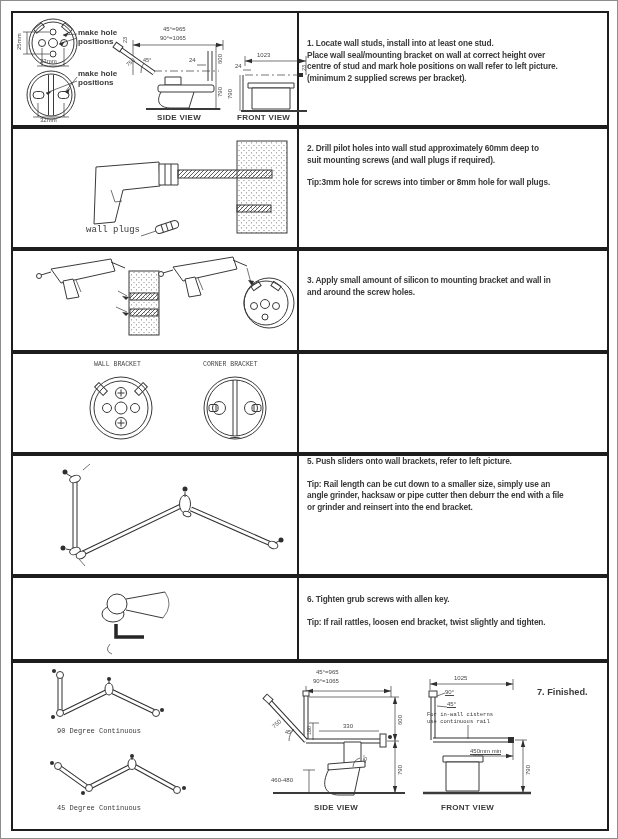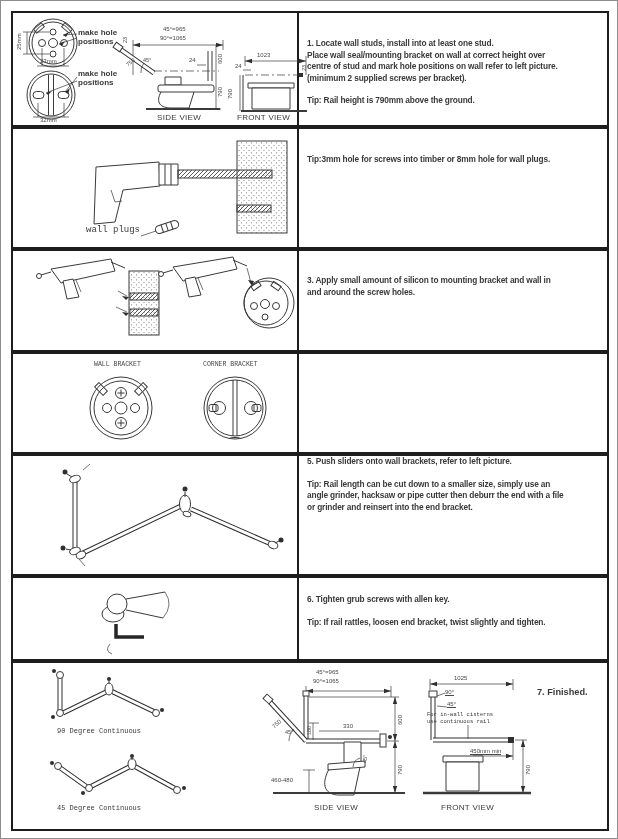--- a/index.html
+++ b/index.html
@@ -11,21 +11,21 @@
   .lcell{position:relative;width:286px;flex:none;border-right:2px solid #1d1d1d;box-sizing:border-box;}
   .rcell{position:relative;flex:1;padding-left:8px;padding-right:3px;box-sizing:border-box;}
   .fcell{position:relative;width:100%;}
   .body{font-weight:bold;font-size:8.3px;line-height:11.6px;letter-spacing:-0.15px;white-space:pre-line;}
   .tip{margin-top:11px;}
   .lab{position:absolute;white-space:pre-line;}
   .mono{font-family:Liberation Mono, monospace;}
   .mh{font-size:8px;font-weight:bold;line-height:8.5px;}
   .dim{font-size:6px;color:#474747;white-space:nowrap;}
   .d55{font-size:5.5px;}
-  .vw{font-size:8px;font-weight:normal;letter-spacing:0.3px;white-space:nowrap;}
+  .vw{font-size:8px;font-weight:bold;letter-spacing:0.3px;white-space:nowrap;}
   .rot{transform:rotate(-90deg);transform-origin:left top;}
   .r42{transform:rotate(-42deg);transform-origin:left top;}
   .fin{font-size:9.2px;font-weight:bold;}
   .u{border-bottom:0.8px solid #474747;}
   svg{display:block;}
   g.ln{stroke:#3a3a3a;fill:none;stroke-width:1;stroke-linejoin:round;stroke-linecap:butt;}
   .fillw{fill:#fff;stroke:#3a3a3a;stroke-width:1;}
   .filld{fill:#2f2f2f;stroke:none;}
   .tube-b{stroke:#2f2f2f;stroke-width:5;fill:none;}
   .tube-w{stroke:#fff;stroke-width:3;fill:none;}
@@ -142,21 +142,20 @@
       <div class="lab dim" style="left:222px;top:50px">24</div>
       <div class="lab dim d55 rot" style="left:288px;top:58px">23</div>
       <div class="lab dim rot" style="left:214px;top:86px">790</div>
       <div class="lab vw" style="left:224px;top:100px">FRONT VIEW</div>
     </div>
     <div class="rcell" style="padding-top:25px">
       <div class="body">1. Locate wall studs, install into at least one stud.
 Place wall seal/mounting bracket on wall at correct height over
 centre of stud and mark hole positions on wall refer to left picture.
 (minimum 2 supplied screws per bracket).</div>
-      <div class="body tip">Tip: Rail height is 790mm above the ground.</div>
     </div>
   </div>
 
   <div class="row" style="top:126px;height:122px">
     <div class="lcell">
       <svg width="296" height="118" viewBox="0 0 296 118">
         <defs>
           <pattern id="stip2" width="5" height="5" patternUnits="userSpaceOnUse">
             <circle cx="1" cy="1.5" r="0.6" fill="#7a7a7a"></circle>
               <circle cx="3.5" cy="3.8" r="0.6" fill="#7a7a7a"></circle>
@@ -179,20 +178,22 @@
         <g transform="translate(154,98) rotate(-18)">
           <rect class="fillw" x="-12" y="-4" width="24" height="8" rx="4"></rect>
           <line x1="-5" y1="-4" x2="-5" y2="4" stroke="#3a3a3a"></line>
             <line x1="0" y1="-4" x2="0" y2="4" stroke="#3a3a3a"></line>
             <line x1="5" y1="-4" x2="5" y2="4" stroke="#3a3a3a"></line>
         </g>
       </svg>
       <div class="lab mono" style="left:73px;top:96px;font-size:9px">wall plugs</div>
     </div>
     <div class="rcell" style="padding-top:14px">
+      <div class="body">2. Drill pilot holes into wall stud approximately 60mm deep to
+suit mounting screws (and wall plugs if required).</div>
       <div class="body tip">Tip:3mm hole for screws into timber or 8mm hole for wall plugs.</div>
     </div>
   </div>
 
   <div class="row" style="top:248px;height:103px">
     <div class="lcell">
       <svg width="296" height="99" viewBox="0 0 296 99">
         <defs>
           <pattern id="stip3" width="5" height="5" patternUnits="userSpaceOnUse">
             <circle cx="1" cy="1.5" r="0.6" fill="#7a7a7a"></circle>

